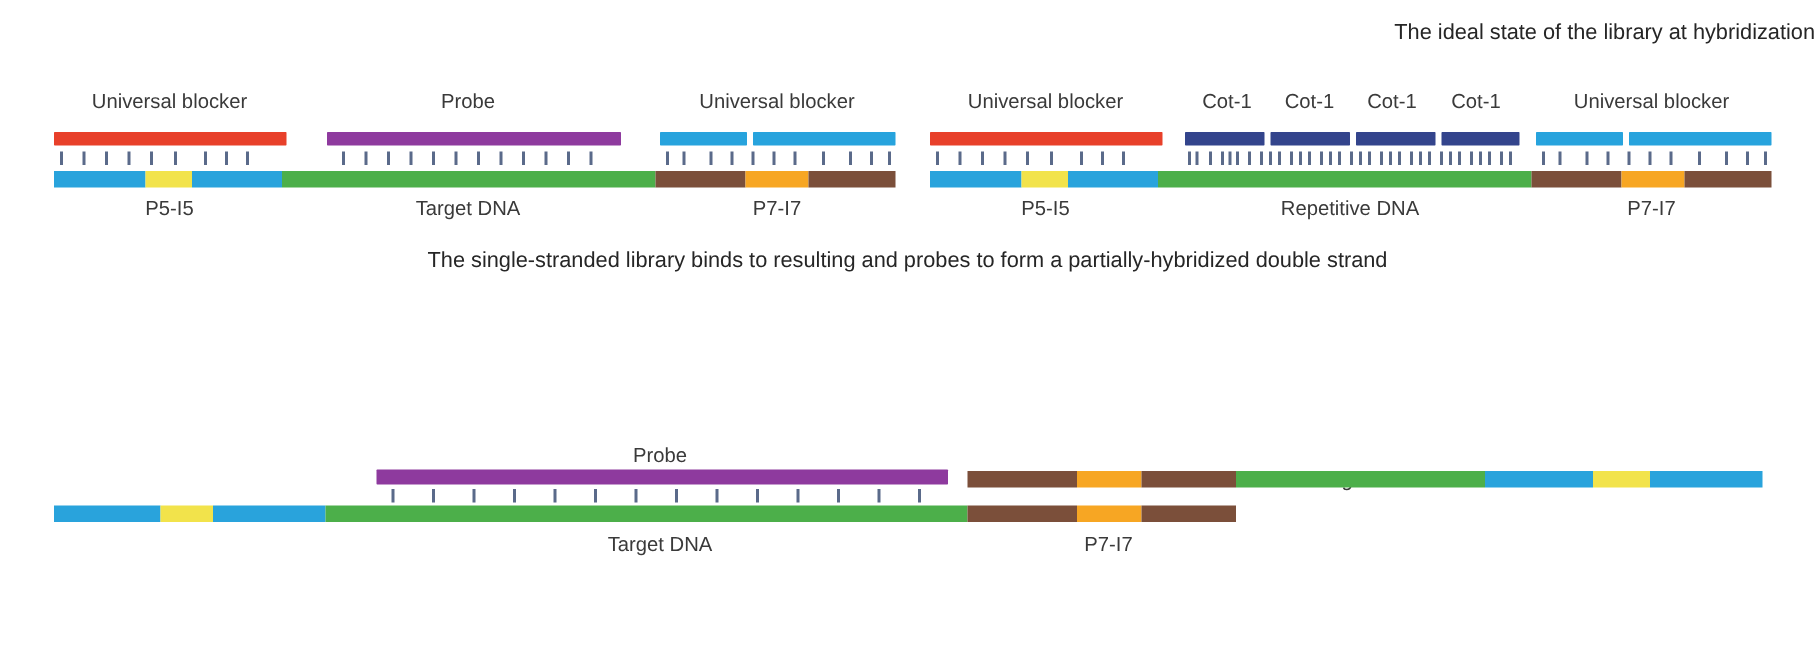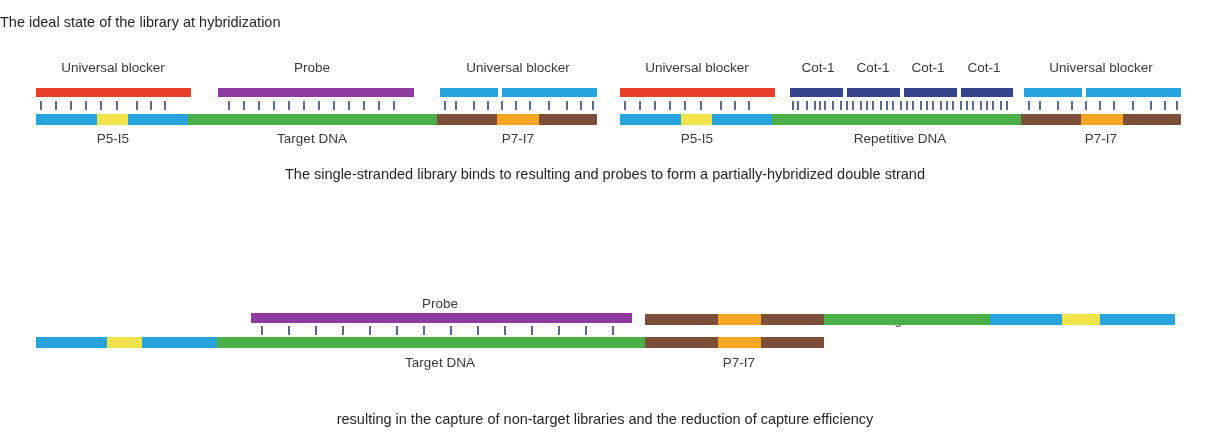--- a/index.html
+++ b/index.html
@@ -11,21 +11,21 @@
     overflow:hidden;
     position:relative;
   }
   .canvas{position:absolute;left:0;top:0;width:1210px;height:443px;}
 
   .title{
     position:absolute;
     font-size:14.5px;
     color:#262626;
     white-space:nowrap;
-    text-align:left;
+    text-align:right;
   }
 
   .caption{
     position:absolute;
     font-size:14.5px;
     color:#262626;
     white-space:nowrap;
     text-align:center;
     width:100%;
     left:0;
@@ -240,15 +240,14 @@
   <div id="bottom-lower-strand">
       <div class="strand" style="left: 36px; width: 71px; top: 337px; height: 11px; background: rgb(41, 163, 220);"></div>
       <div class="strand" style="left: 107px; width: 35px; top: 337px; height: 11px; background: rgb(242, 227, 75);"></div>
       <div class="strand" style="left: 142px; width: 75px; top: 337px; height: 11px; background: rgb(41, 163, 220);"></div>
       <div class="strand" style="left: 217px; width: 428px; top: 337px; height: 11px; background: rgb(76, 175, 74);"></div>
       <div class="strand" style="left: 645px; width: 73px; top: 337px; height: 11px; background: rgb(123, 79, 58);"></div>
       <div class="strand" style="left: 718px; width: 43px; top: 337px; height: 11px; background: rgb(247, 166, 35);"></div>
       <div class="strand" style="left: 761px; width: 63px; top: 337px; height: 11px; background: rgb(123, 79, 58);"></div>
     </div>
 
-  <div class="caption" style="top:411px;">resulting in the capture of non-target libraries and the reduction of capture efficiency</div>
 
 </div>
 
 </body></html>

